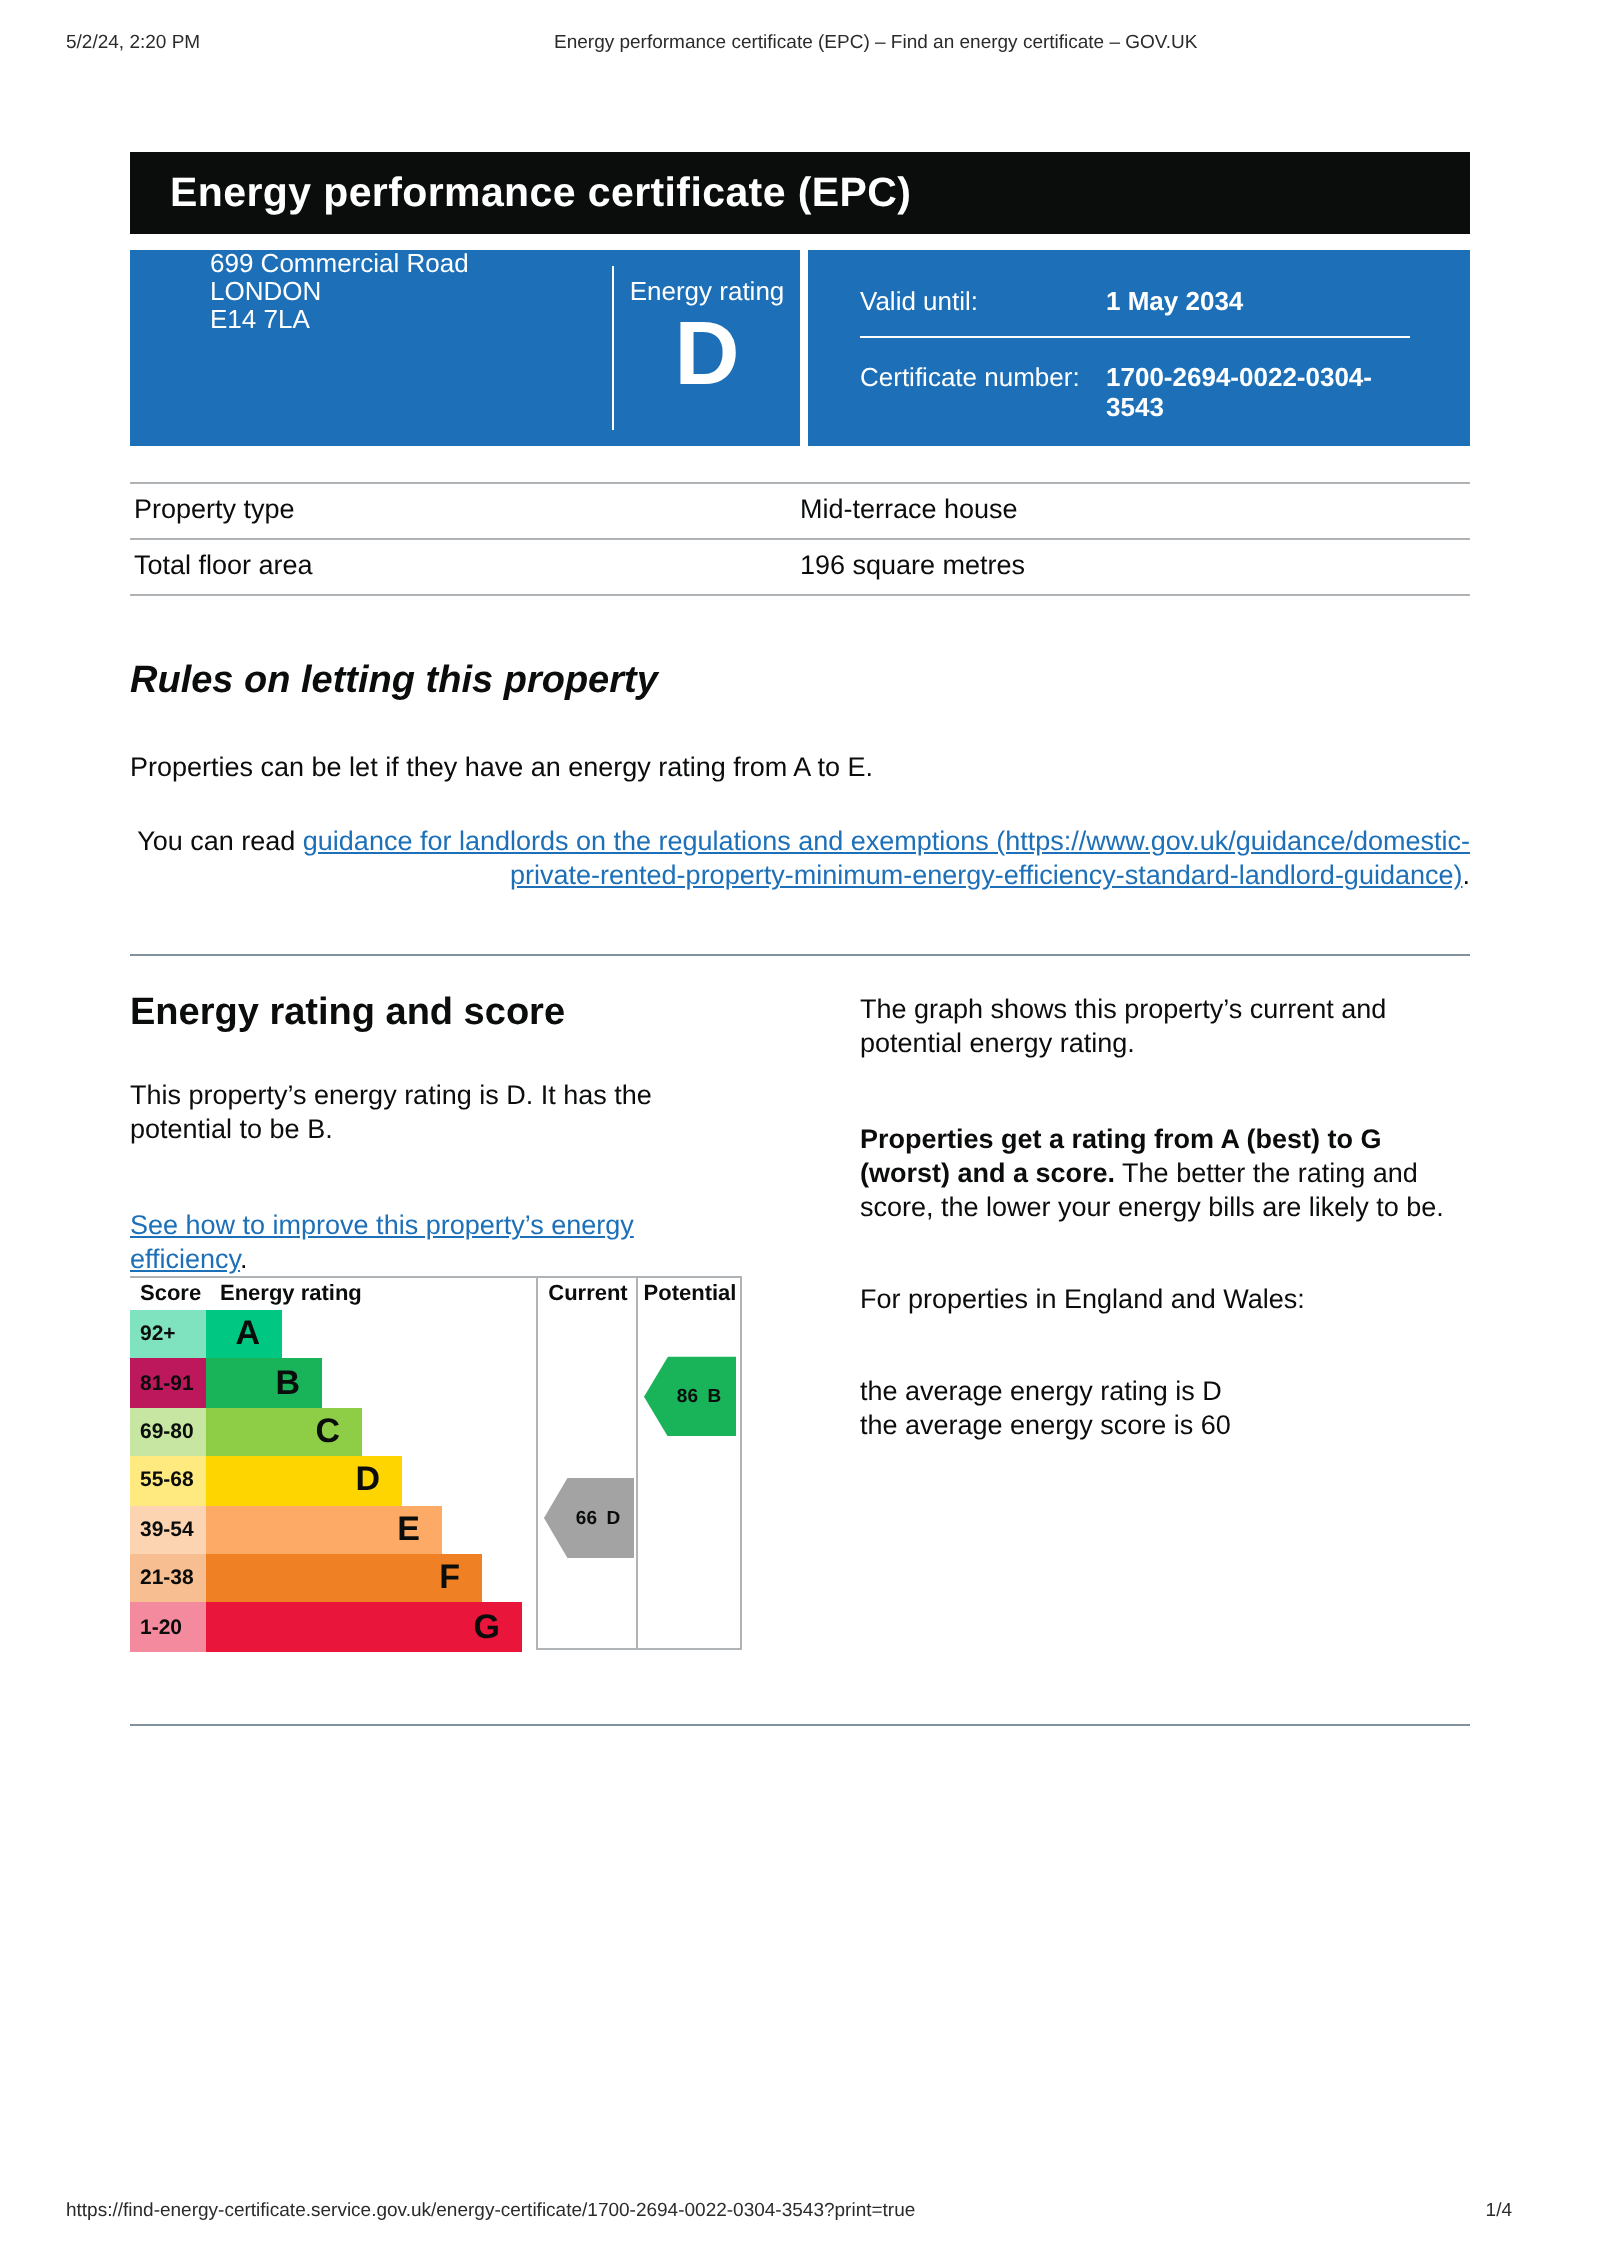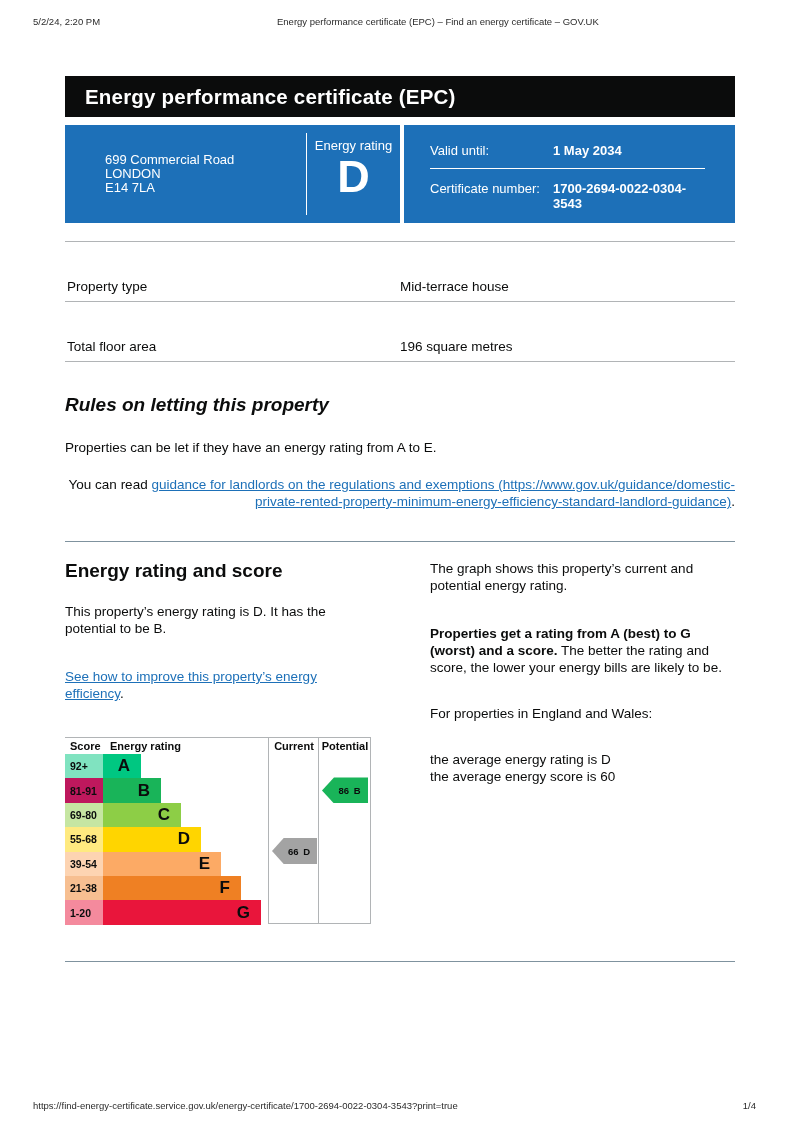--- a/index.html
+++ b/index.html
@@ -21,33 +21,33 @@
   .ph-date{position:absolute;left:33px;top:0;}
   .ph-title{position:absolute;left:277px;top:0;}
   .print-footer{position:absolute;top:1100px;left:33px;right:44px;display:flex;justify-content:space-between;font-size:9.5px;color:#2b2b2b;}
   
   .content{position:absolute;left:65px;top:76px;width:670px;}
   .banner{background:#0b0c0c;height:41px;display:flex;align-items:center;padding-left:20px;}
   .banner h1{margin:0;font-size:20.5px;font-weight:bold;color:#fff;letter-spacing:.2px;}
   .summary{display:flex;margin-top:8px;height:98px;gap:4px;}
   .box{background:var(--brand-blue);color:#fff;}
   .address-box{flex:0 0 335px;display:flex;}
-  .address{flex:1;display:flex;flex-direction:column;justify-content:center;padding-left:40px;font-size:13px;line-height:14px;}
+  .address{flex:1;display:flex;flex-direction:column;padding-left:40px;font-size:13px;line-height:14px;}
   .v-divider{width:1.5px;background:#fff;margin:8px 0;}
   .rating-panel{width:93px;text-align:center;padding-top:13px;}
   .rating-label{font-size:13px;}
   .rating-letter{font-size:45px;font-weight:bold;line-height:46px;margin-top:1px;}
   .validity-box{flex:1;padding:12px 30px 10px 26px;display:flex;flex-direction:column;}
   .info-row{display:flex;font-size:13px;line-height:15px;padding:6px 0;}
   .info-label{width:123px;flex:0 0 123px;}
   .info-value{flex:1;font-weight:bold;}
   .white-hr{border:none;border-top:1.5px solid #fff;margin:4px 0 6px 0;width:100%;}
   
   .property-table{margin-top:18px;border-top:1px solid var(--border-gray);}
-  .p-row{display:flex;border-bottom:1px solid var(--border-gray);padding:5px 0 7px 2px;font-size:13.5px;margin-top:32px;}
+  .p-row{display:flex;border-bottom:1px solid var(--border-gray);padding:5px 0 7px 2px;font-size:13.5px;}
   .p-label{width:333px;flex:0 0 333px;}
   .p-value{flex:1;}
   
   h2{font-size:19px;font-weight:bold;margin:0;line-height:22px;}
   p{margin:0;font-size:13.5px;line-height:17px;}
   a.link{color:var(--link-blue);text-decoration:underline;cursor:pointer;}
   .rules-heading{margin-top:32px;font-style:italic;}
   .rules-intro{margin-top:23px;}
   .rules-guidance{margin-top:20px;text-align:right;}
   .section-rule{border:none;border-top:1.5px solid var(--rule-gray);margin:31px 0 0 0;}
@@ -56,36 +56,36 @@
   .col-left{width:310px;margin-right:55px;flex:0 0 310px;}
   .col-right{flex:1;}
   .rating-heading{margin-top:18px;}
   .rating-summary{margin-top:21px;}
   .improve{margin-top:31px;}
   .col-right .n1{margin-top:18px;}
   .col-right .n2{margin-top:31px;}
   .col-right .n3{margin-top:29px;}
   .col-right .n4{margin-top:29px;}
   
-  .epc-chart{position:relative;width:306px;height:187px;margin-top:35px;border-top:1px solid var(--border-gray);}
+  .epc-chart{position:relative;width:306px;height:187px;border-top:1px solid var(--border-gray);}
   .chart-head{display:flex;height:16px;align-items:center;font-size:11px;font-weight:bold;}
   .h-score{width:38px;flex:0 0 38px;padding-left:5px;}
   .h-rating{flex:1;padding-left:7px;}
   .h-current{width:50px;flex:0 0 50px;text-align:center;}
   .h-potential{width:52px;flex:0 0 52px;text-align:center;}
   .band-row{display:flex;height:24.4px;}
   .band-score{width:38px;flex:0 0 38px;display:flex;align-items:center;padding-left:5px;font-size:10.5px;font-weight:bold;}
   .band-bar{display:flex;align-items:center;justify-content:flex-end;padding-right:11px;}
   .band-letter{font-size:17px;font-weight:bold;font-style:normal;}
   .vline{position:absolute;top:0;height:100%;width:1px;background:var(--border-gray);}
   .vline-1{left:203px;}
   .vline-2{left:253px;}
   .vline-3{left:305px;}
   .col-bottom{position:absolute;left:203px;right:0;bottom:0;height:1px;background:var(--border-gray);}
-  .arrow{position:absolute;height:26px;width:45px;display:flex;align-items:center;justify-content:center;
+  .arrow{position:absolute;height:40px;width:45px;display:flex;align-items:center;justify-content:center;
     padding-left:9px;font-size:9.5px;font-weight:bold;color:var(--ink);
     clip-path:polygon(0 50%,26% 0,100% 0,100% 100%,26% 100%);}
   .current-arrow{left:207px;}
   .potential-arrow{left:257px;width:46px;}
 </style>
 </head>
 <body>
 
 <div class="page">
 

